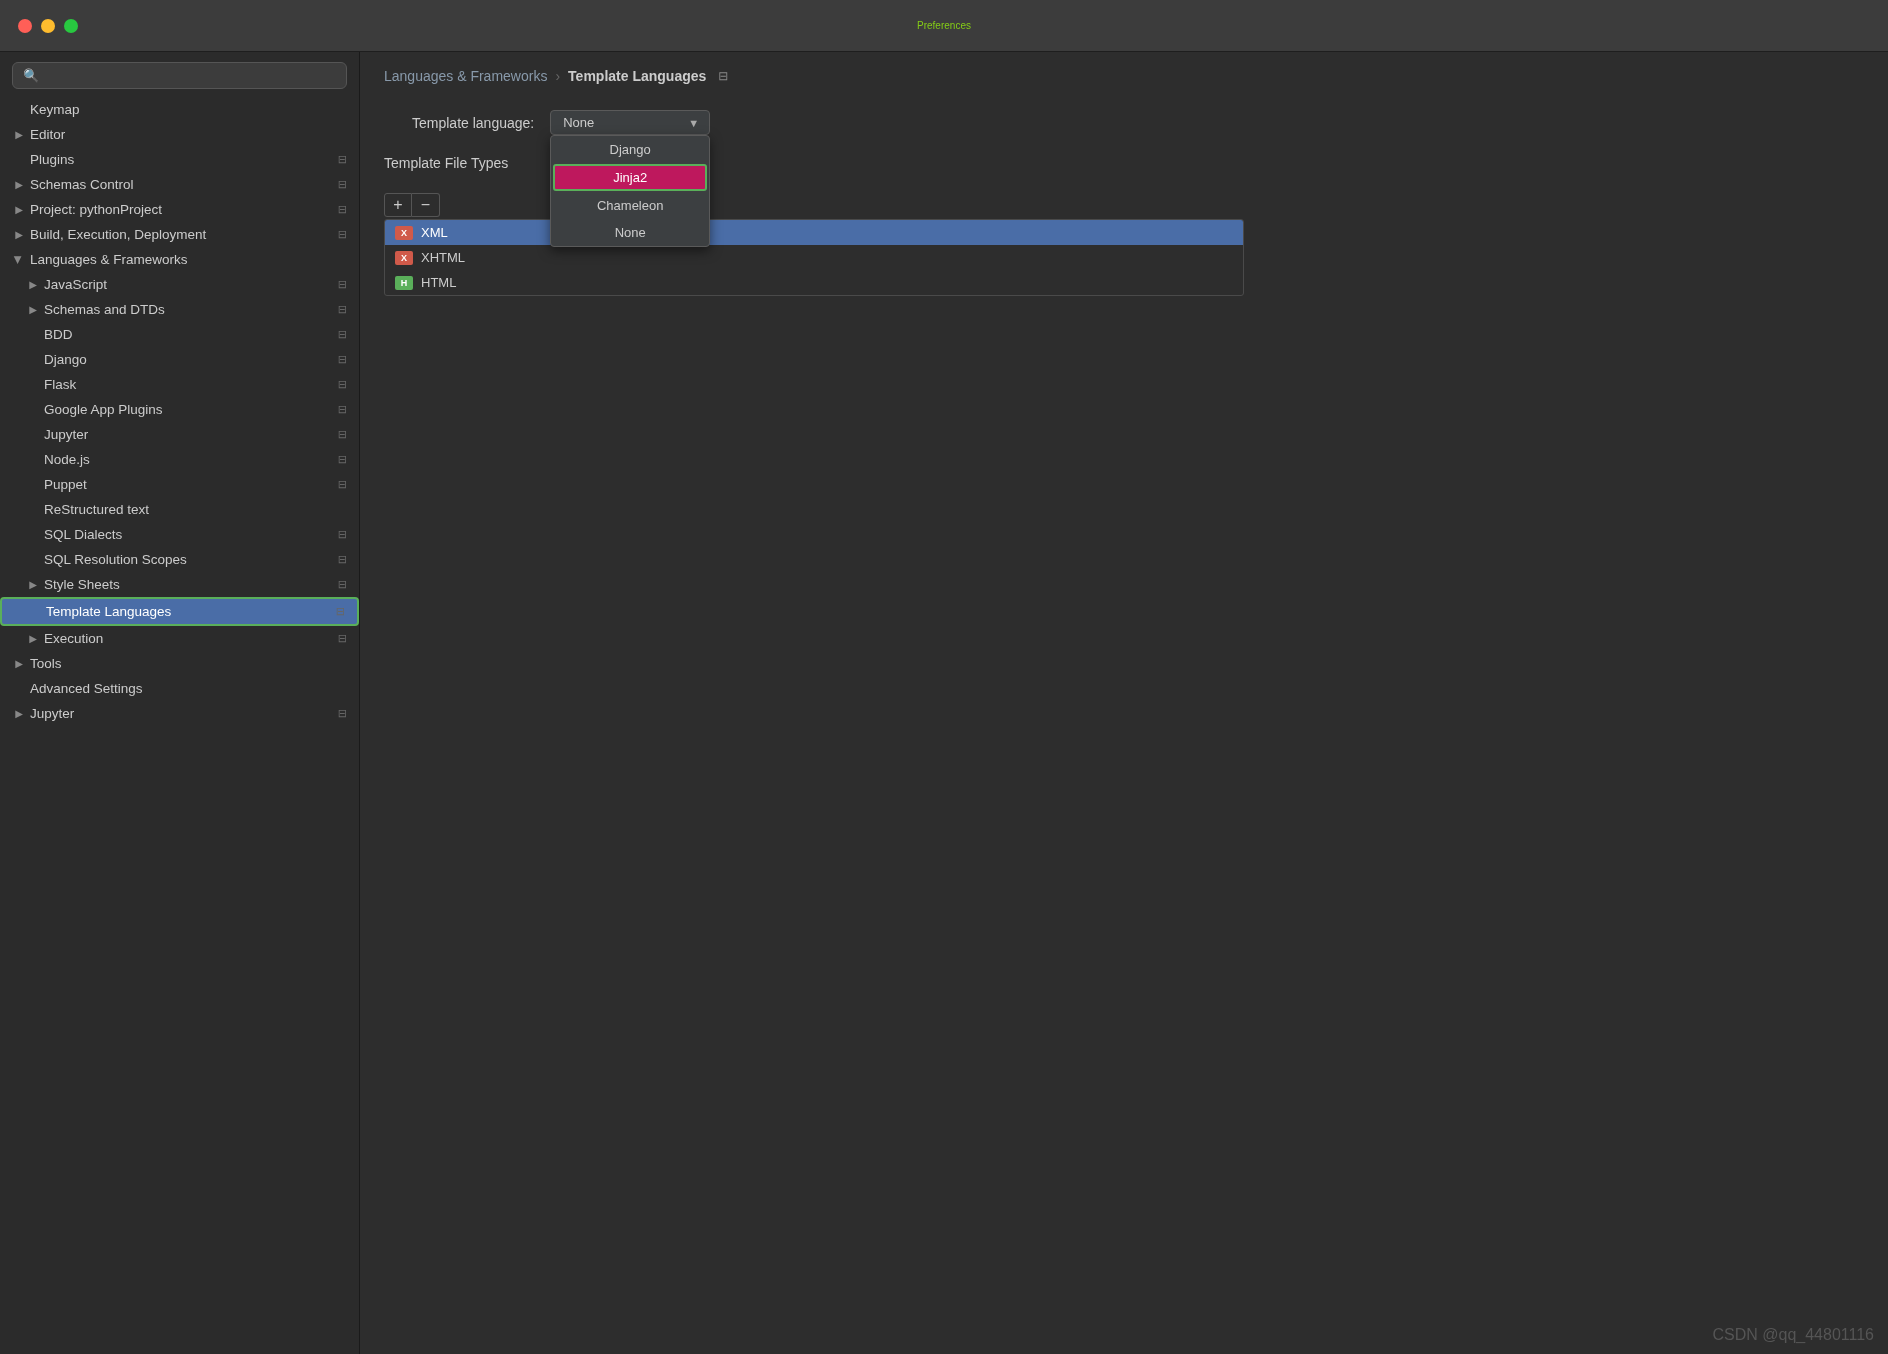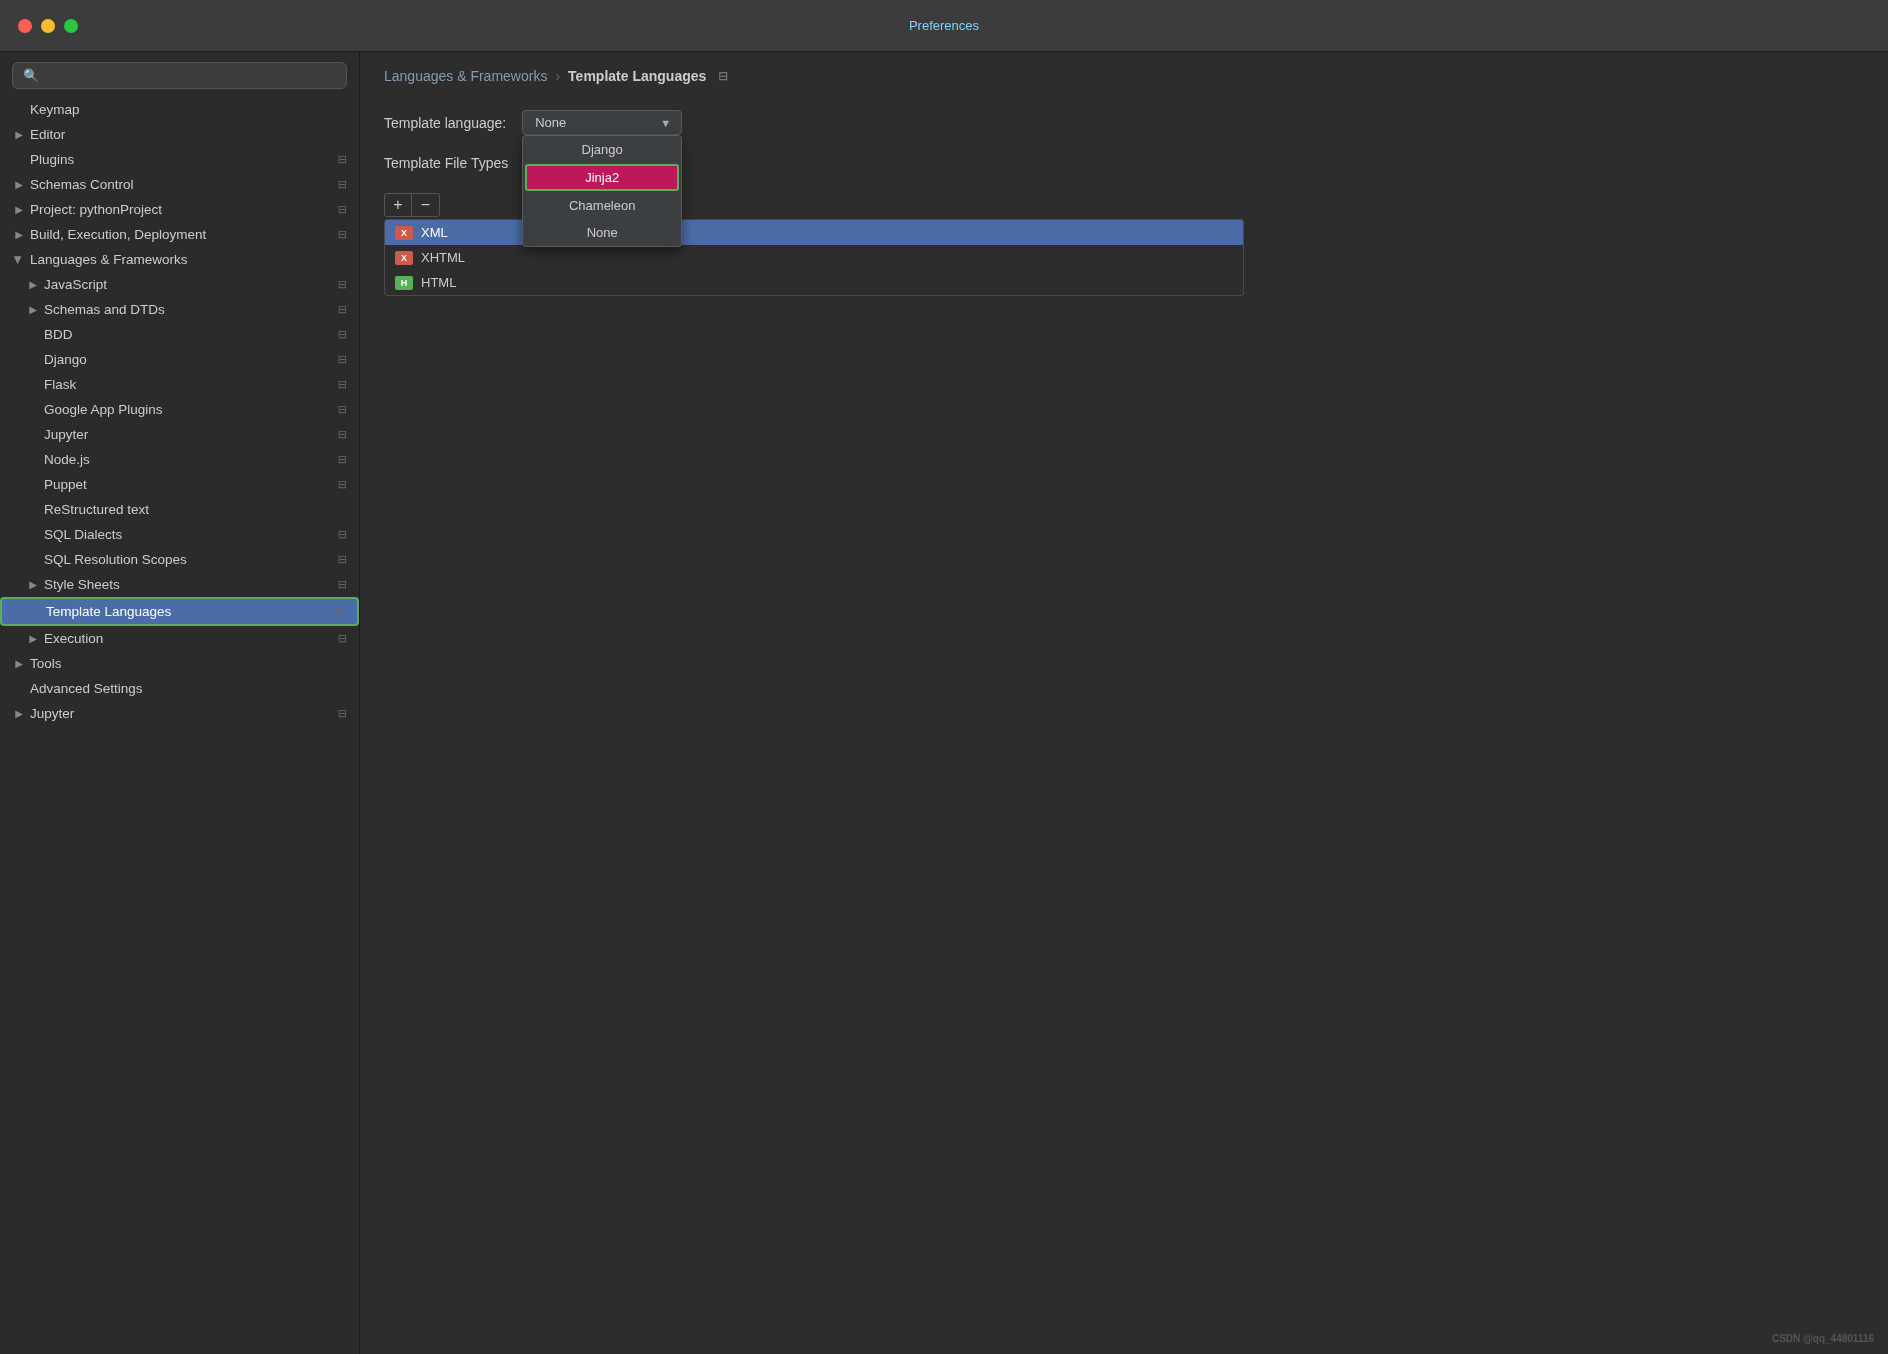--- a/index.html
+++ b/index.html
@@ -33,22 +33,22 @@
     }
     .tb-btn {
       width: 14px; height: 14px;
       border-radius: 50%;
       display: inline-block;
     }
     .tb-close { background: #ff5f57; }
     .tb-min   { background: #febc2e; }
     .tb-max   { background: #28c840; }
     .titlebar-title {
-      color: #7dd3fc;
-      font-size: 13px;
+      color: #84cc16;
+      font-size: 10px;
       font-weight: 500;
     }
 
     
     .main-layout {
       display: flex;
       flex: 1;
       overflow: hidden;
     }
 
@@ -166,20 +166,21 @@
       padding: 10px 24px;
       flex: 1;
       position: relative;
     }
 
     .template-language-row {
       display: flex;
       align-items: center;
       gap: 16px;
       margin-bottom: 20px;
+      margin-left: 28px;
     }
     .tl-label {
       color: #cccccc;
       font-size: 14px;
     }
 
     
     .dropdown-container {
       position: relative;
       text-align: center;
@@ -292,22 +293,21 @@
     .file-icon.xml-icon { background: #d05a4a; color: white; }
     .file-icon.xhtml-icon { background: #d05a4a; color: white; }
     .file-icon.html-icon { background: #5aaf5a; color: white; }
 
     
     .watermark {
       position: absolute;
       bottom: 10px;
       right: 14px;
       color: #555;
-      font-size: 10px;
-      font-weight: bold;
+      font-size: 16px;
     }
   </style>
 </head>
 <body>
 
 <div class="titlebar">
   <div class="titlebar-buttons">
     <span class="tb-btn tb-close"></span>
     <span class="tb-btn tb-min"></span>
     <span class="tb-btn tb-max"></span>

